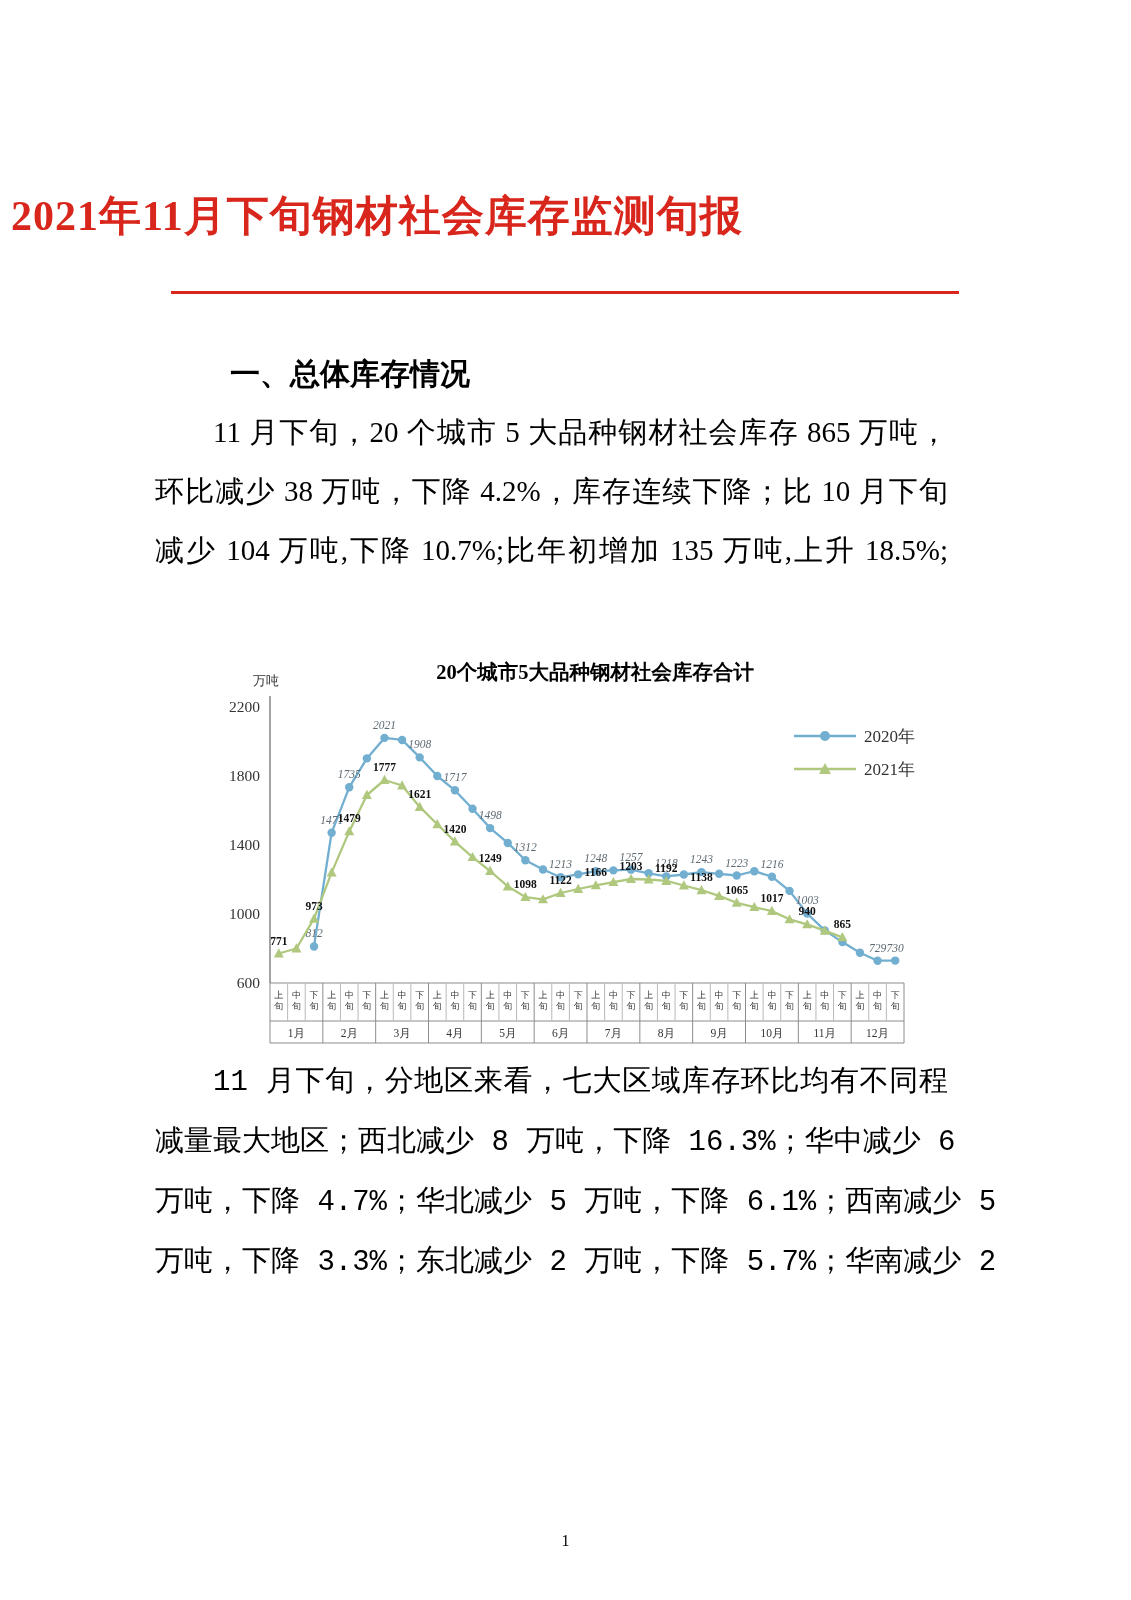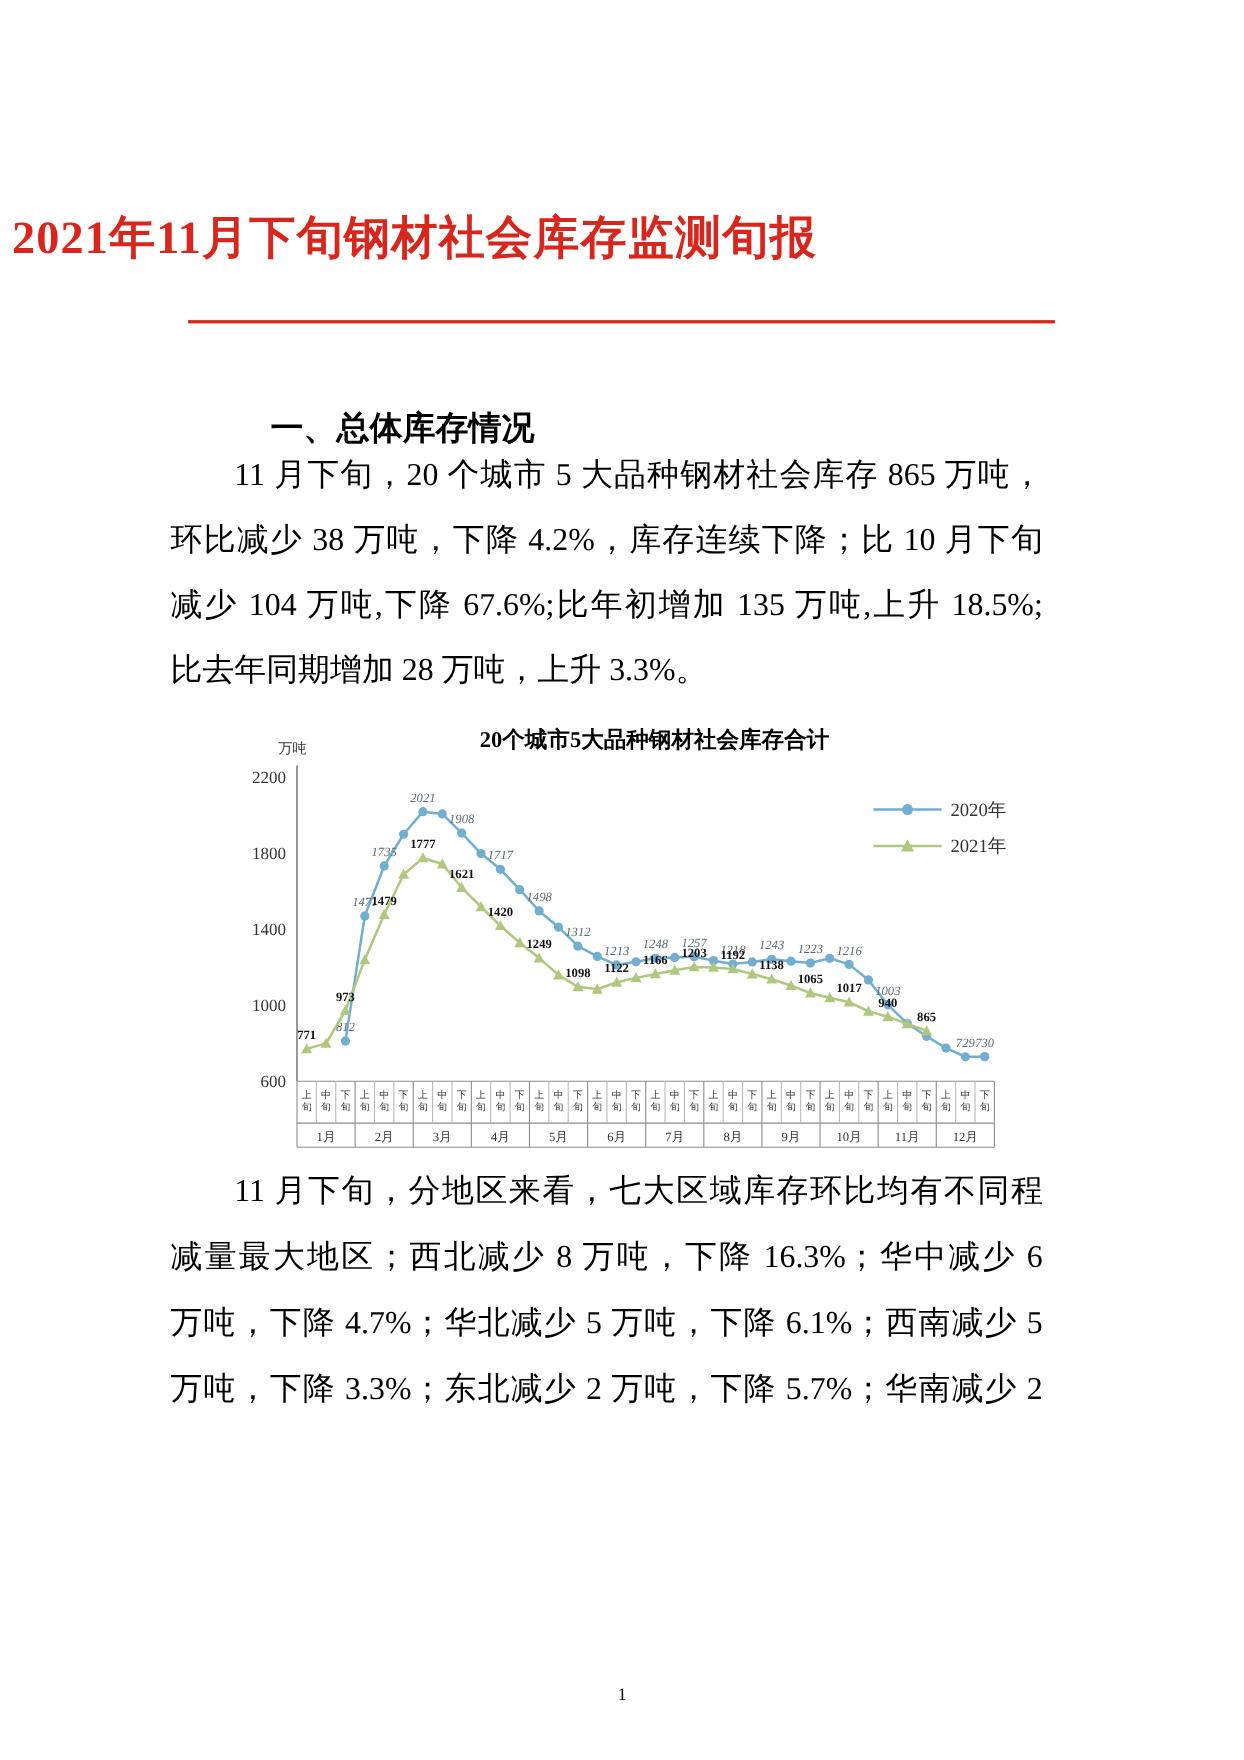--- a/index.html
+++ b/index.html
@@ -6,21 +6,21 @@
   .page{
     position:relative;width:1131px;height:1600px;margin:0 auto;background:#ffffff;
     font-family:"Liberation Serif","DejaVu Serif",serif;color:#000;overflow:hidden;
   }
   .doc-title{
     position:absolute;top:188px;left:0;width:100%;margin:0;
     text-align:left;font-size:42px;font-weight:bold;letter-spacing:1px;padding-left:11px;
   }
   .title-rule{position:absolute;top:291px;left:171px;width:788px;height:3px;}
   .section-heading{
-    position:absolute;top:352px;left:230px;margin:16px;
+    position:absolute;top:352px;left:230px;margin:0;
     font-size:30px;font-weight:bold;line-height:44px;
   }
   .para{position:absolute;left:155px;width:793px;}
   .para .line{
     height:59px;line-height:59px;font-size:29px;white-space:nowrap;
     text-align:justify;
   }
   .para.p2 .line{height:60px;line-height:60px;}
   .para .line.fill{text-align-last:justify;}
   .para .line.indent{text-indent:58px;}
@@ -37,22 +37,21 @@
 <div class="page">
 
   <h1 class="doc-title" style="color: rgb(217, 38, 28);">2021年11月下旬钢材社会库存监测旬报</h1>
   <div class="title-rule" style="background: rgb(217, 38, 28);"></div>
 
   <h2 class="section-heading">一、总体库存情况</h2>
 
   <div class="para p1" style="top:403px;">
     <div class="line fill indent">11 月下旬，20 个城市 5 大品种钢材社会库存 865 万吨，</div>
     <div class="line fill">环比减少 38 万吨，下降 4.2%，库存连续下降；比 10 月下旬</div>
-    <div class="line fill">减少 104 万吨,下降 67.6%;比年初增加 135 万吨,上升 18.5%;</div>
-    <div class="line">比去年同期增加 28 万吨，上升 3.3%。</div>
+    <div class="line fill">减少 104 万吨,下降 10.7%;比年初增加 135 万吨,上升 18.5%;</div>
   </div>
 
   <figure class="chart-figure">
     <svg id="chart-svg" width="790" height="400" viewBox="0 0 790 400">
         <text x="407" y="31" text-anchor="middle" font-size="20.5" font-weight="bold" fill="#000">20个城市5大品种钢材社会库存合计</text>
         <text x="78" y="37" text-anchor="middle" font-size="13" fill="#333">万吨</text>
         <line x1="82" y1="48" x2="82" y2="335" stroke="#8c8c8c" stroke-width="1.6"></line>
         <text x="72" y="340" text-anchor="end" font-size="15.5" fill="#333">600</text>
         <text x="72" y="271" text-anchor="end" font-size="15.5" fill="#333">1000</text>
         <text x="72" y="202" text-anchor="end" font-size="15.5" fill="#333">1400</text>
@@ -252,21 +251,21 @@
         <text x="654.3611111111111" y="280.2875" text-anchor="middle" font-size="11.5" fill="#111111" font-style="normal" font-weight="bold">865</text>
         <line x1="606" y1="88" x2="668" y2="88" stroke="#72aecf" stroke-width="2.3"></line>
         <circle cx="637" cy="88" r="5" fill="#72aecf"></circle>
         <text x="676" y="94" font-size="17" fill="#333">2020年</text>
         <line x1="606" y1="121" x2="668" y2="121" stroke="#afc87e" stroke-width="2.3"></line>
         <path d="M 637 115 L 643 126 L 631 126 Z" fill="#afc87e"></path>
         <text x="676" y="127" font-size="17" fill="#333">2021年</text>
       </svg>
   </figure>
 
-  <div class="para p2" style="top:1053px;">
+  <div class="para p2" style="top:1053px;font-family:Liberation Mono, monospace;">
     <div class="line fill indent">11 月下旬，分地区来看，七大区域库存环比均有不同程</div>
     <div class="line fill">减量最大地区；西北减少 8 万吨，下降 16.3%；华中减少 6</div>
     <div class="line fill">万吨，下降 4.7%；华北减少 5 万吨，下降 6.1%；西南减少 5</div>
     <div class="line fill">万吨，下降 3.3%；东北减少 2 万吨，下降 5.7%；华南减少 2</div>
   </div>
 
   <div class="page-number">1</div>
 
 </div>
 

